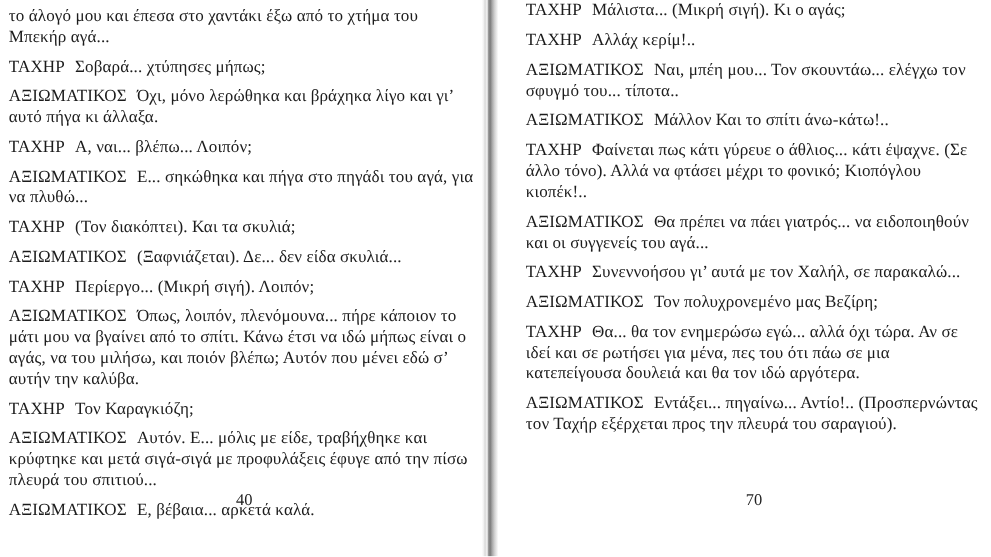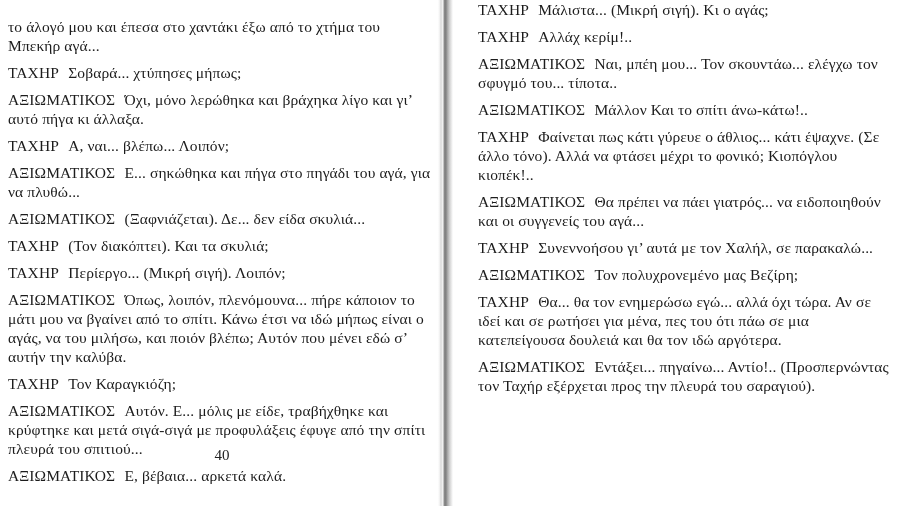--- a/index.html
+++ b/index.html
@@ -11,21 +11,21 @@
     background: #ffffff;
     overflow: hidden;
     font-family: "Liberation Serif", "DejaVu Serif", serif;
     color: #1c1c1c;
   }
   .page {
     position: absolute;
     top: 0;
     height: 506px;
   }
-  .page-left  { left: 8px;  width: 428px; padding-top: 17px; }
+  .page-left  { left: 8px;  width: 428px; padding-top: 5px; }
   .page-right { left: 478px; width: 415px; padding-top: 0; }
   .para {
     font-size: 15.5px;
     line-height: 19px;
     margin-bottom: 8px;
     text-align: left;
     letter-spacing: 0.1px;
   }
   .speaker { margin-right: 0.6em; }
   .page-number {
@@ -60,41 +60,42 @@
 
 <div class="screen">
 
   <div class="page page-left">
     <div class="paragraphs">
         <p class="para"><span class="ptext">το άλογό μου και έπεσα στο χαντάκι έξω από το χτήμα του Μπεκήρ αγά...</span></p>
         <p class="para"><span class="speaker">ΤΑΧΗΡ</span><span class="ptext">Σοβαρά... χτύπησες μήπως;</span></p>
         <p class="para"><span class="speaker">ΑΞΙΩΜΑΤΙΚΟΣ</span><span class="ptext">Όχι, μόνο λερώθηκα και βράχηκα λίγο και γι’ αυτό πήγα κι άλλαξα.</span></p>
         <p class="para"><span class="speaker">ΤΑΧΗΡ</span><span class="ptext">Α, ναι... βλέπω... Λοιπόν;</span></p>
         <p class="para"><span class="speaker">ΑΞΙΩΜΑΤΙΚΟΣ</span><span class="ptext">Ε... σηκώθηκα και πήγα στο πηγάδι του αγά, για να πλυθώ...</span></p>
+        <p class="para"><span class="speaker">ΤΑΧΗΡ</span><span class="ptext">(Τον διακόπτει). Και τα σκυλιά;</span></p>
         <p class="para"><span class="speaker">ΑΞΙΩΜΑΤΙΚΟΣ</span><span class="ptext">(Ξαφνιάζεται). Δε... δεν είδα σκυλιά...</span></p>
-        <p class="para"><span class="speaker">ΤΑΧΗΡ</span><span class="ptext">(Τον διακόπτει). Και τα σκυλιά;</span></p>
         <p class="para"><span class="speaker">ΤΑΧΗΡ</span><span class="ptext">Περίεργο... (Μικρή σιγή). Λοιπόν;</span></p>
         <p class="para"><span class="speaker">ΑΞΙΩΜΑΤΙΚΟΣ</span><span class="ptext">Όπως, λοιπόν, πλενόμουνα... πήρε κάποιον το μάτι μου να βγαίνει από το σπίτι. Κάνω έτσι να ιδώ μήπως είναι ο αγάς, να του μιλήσω, και ποιόν βλέπω; Αυτόν που μένει εδώ σ’ αυτήν την καλύβα.</span></p>
         <p class="para"><span class="speaker">ΤΑΧΗΡ</span><span class="ptext">Τον Καραγκιόζη;</span></p>
-        <p class="para"><span class="speaker">ΑΞΙΩΜΑΤΙΚΟΣ</span><span class="ptext">Αυτόν. Ε... μόλις με είδε, τραβήχθηκε και κρύφτηκε και μετά σιγά-σιγά με προφυλάξεις έφυγε από την σπίτι πλευρά του σπιτιού...</span></p>
+        <p class="para"><span class="speaker">ΑΞΙΩΜΑΤΙΚΟΣ</span><span class="ptext">Αυτόν. Ε... μόλις με είδε, τραβήχθηκε και κρύφτηκε και μετά σιγά-σιγά με προφυλάξεις έφυγε από την πίσω πλευρά του σπιτιού...</span></p>
         <p class="para"><span class="speaker">ΑΞΙΩΜΑΤΙΚΟΣ</span><span class="ptext">Ε, βέβαια... αρκετά καλά.</span></p>
       </div>
     <div class="page-number">40</div>
   </div>
 
   <div class="spine"></div>
 
   <div class="page page-right">
     <div class="paragraphs">
         <p class="para"><span class="speaker">ΤΑΧΗΡ</span><span class="ptext">Μάλιστα... (Μικρή σιγή). Κι ο αγάς;</span></p>
         <p class="para"><span class="speaker">ΤΑΧΗΡ</span><span class="ptext">Αλλάχ κερίμ!..</span></p>
         <p class="para"><span class="speaker">ΑΞΙΩΜΑΤΙΚΟΣ</span><span class="ptext">Ναι, μπέη μου... Τον σκουντάω... ελέγχω τον σφυγμό του... τίποτα..</span></p>
         <p class="para"><span class="speaker">ΑΞΙΩΜΑΤΙΚΟΣ</span><span class="ptext">Μάλλον Και το σπίτι άνω-κάτω!..</span></p>
         <p class="para"><span class="speaker">ΤΑΧΗΡ</span><span class="ptext">Φαίνεται πως κάτι γύρευε ο άθλιος... κάτι έψαχνε. (Σε άλλο τόνο). Αλλά να φτάσει μέχρι το φονικό; Κιοπόγλου κιοπέκ!..</span></p>
         <p class="para"><span class="speaker">ΑΞΙΩΜΑΤΙΚΟΣ</span><span class="ptext">Θα πρέπει να πάει γιατρός... να ειδοποιηθούν και οι συγγενείς του αγά...</span></p>
         <p class="para"><span class="speaker">ΤΑΧΗΡ</span><span class="ptext">Συνεννοήσου γι’ αυτά με τον Χαλήλ, σε παρακαλώ...</span></p>
         <p class="para"><span class="speaker">ΑΞΙΩΜΑΤΙΚΟΣ</span><span class="ptext">Τον πολυχρονεμένο μας Βεζίρη;</span></p>
         <p class="para"><span class="speaker">ΤΑΧΗΡ</span><span class="ptext">Θα... θα τον ενημερώσω εγώ... αλλά όχι τώρα. Αν σε ιδεί και σε ρωτήσει για μένα, πες του ότι πάω σε μια κατεπείγουσα δουλειά και θα τον ιδώ αργότερα.</span></p>
         <p class="para"><span class="speaker">ΑΞΙΩΜΑΤΙΚΟΣ</span><span class="ptext">Εντάξει... πηγαίνω... Αντίο!.. (Προσπερνώντας τον Ταχήρ εξέρχεται προς την πλευρά του σαραγιού).</span></p>
       </div>
+    <div class="page-number">70</div>
   </div>
 
 </div>
 
 </body></html>

